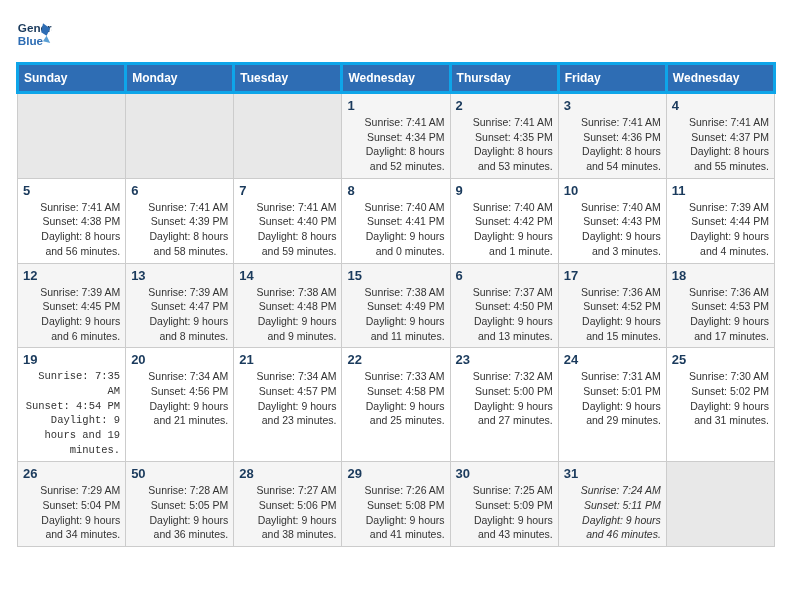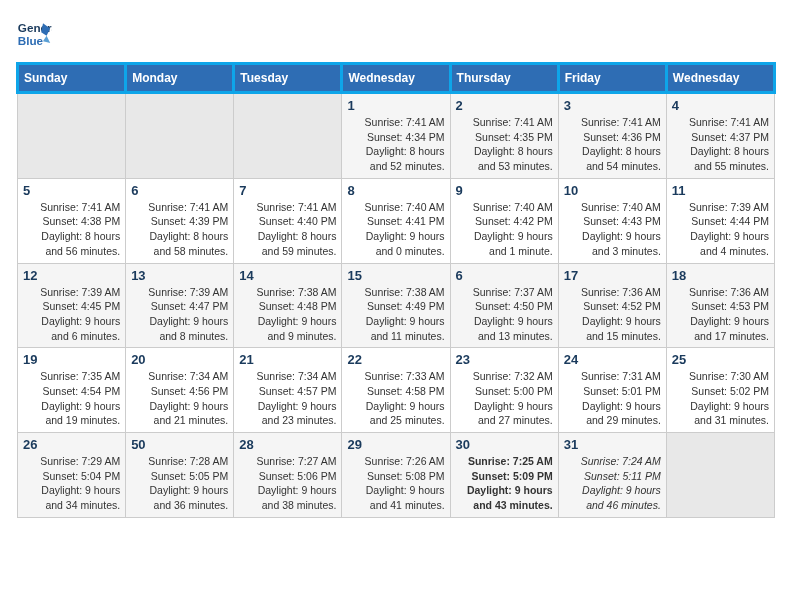--- a/index.html
+++ b/index.html
@@ -237,21 +237,21 @@
         <td>
           <span class="day-number">18</span>
           <div class="day-info" style="white-space: pre-line;">Sunrise: 7:36 AM
 Sunset: 4:53 PM
 Daylight: 9 hours and 17 minutes.</div>
         </td>
       </tr>
       <tr>
         <td>
           <span class="day-number">19</span>
-          <div class="day-info" style="white-space: pre-line;">Sunrise: 7:35 AM
+          <div class="day-info" style="white-space: pre-line; font-family: Liberation Mono, monospace;">Sunrise: 7:35 AM
 Sunset: 4:54 PM
 Daylight: 9 hours and 19 minutes.</div>
         </td>
         <td>
           <span class="day-number">20</span>
           <div class="day-info" style="white-space: pre-line;">Sunrise: 7:34 AM
 Sunset: 4:56 PM
 Daylight: 9 hours and 21 minutes.</div>
         </td>
         <td>
@@ -305,21 +305,21 @@
 Daylight: 9 hours and 38 minutes.</div>
         </td>
         <td>
           <span class="day-number">29</span>
           <div class="day-info" style="white-space: pre-line;">Sunrise: 7:26 AM
 Sunset: 5:08 PM
 Daylight: 9 hours and 41 minutes.</div>
         </td>
         <td>
           <span class="day-number">30</span>
-          <div class="day-info" style="white-space: pre-line; font-weight: bold;">Sunrise: 7:25 AM
+          <div class="day-info" style="white-space: pre-line;">Sunrise: 7:25 AM
 Sunset: 5:09 PM
 Daylight: 9 hours and 43 minutes.</div>
         </td>
         <td>
           <span class="day-number">31</span>
           <div class="day-info" style="white-space: pre-line; font-style: italic;">Sunrise: 7:24 AM
 Sunset: 5:11 PM
 Daylight: 9 hours and 46 minutes.</div>
         </td>
         <td class="empty-cell"></td>

